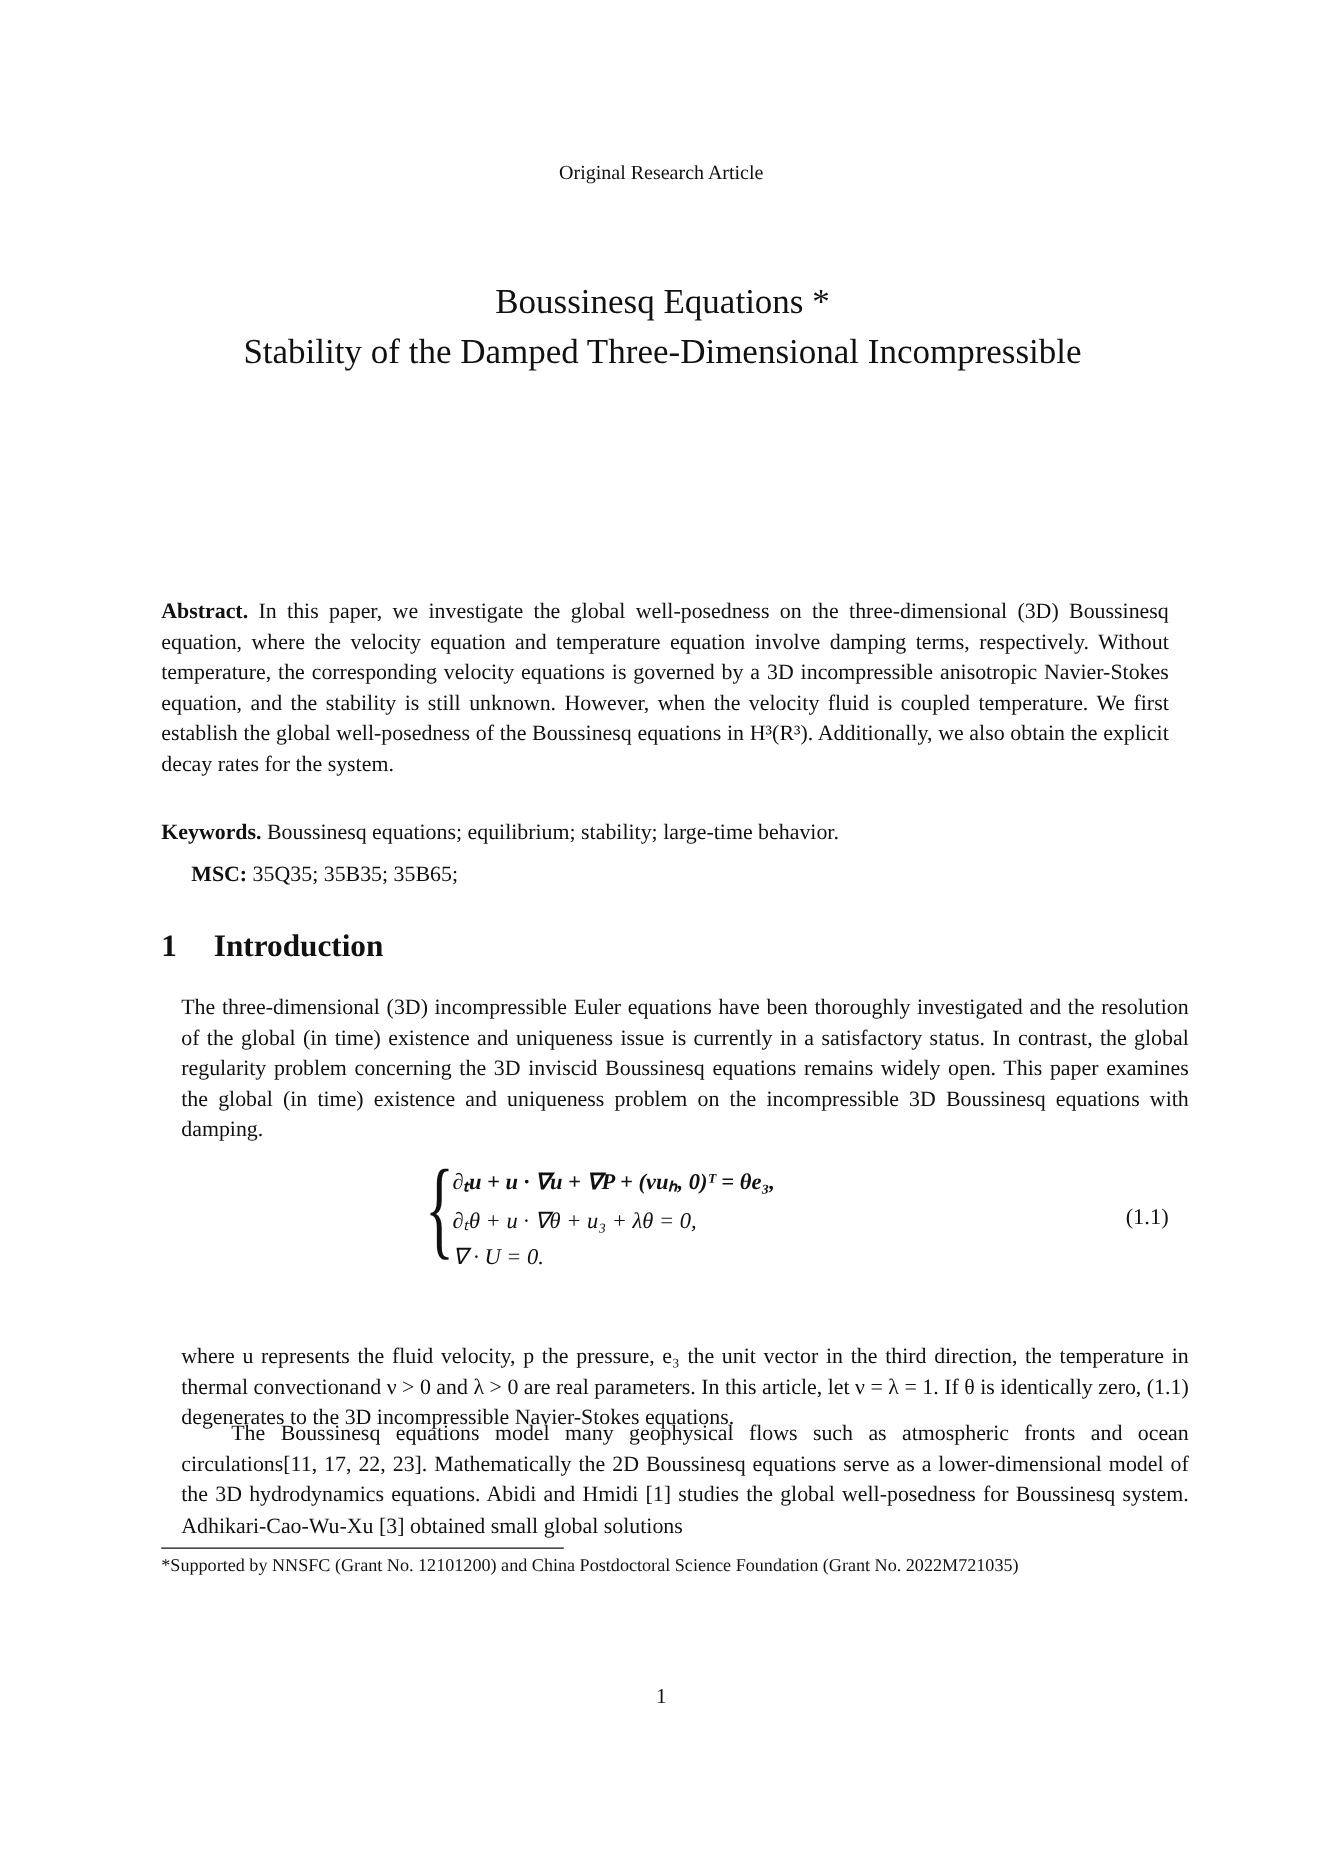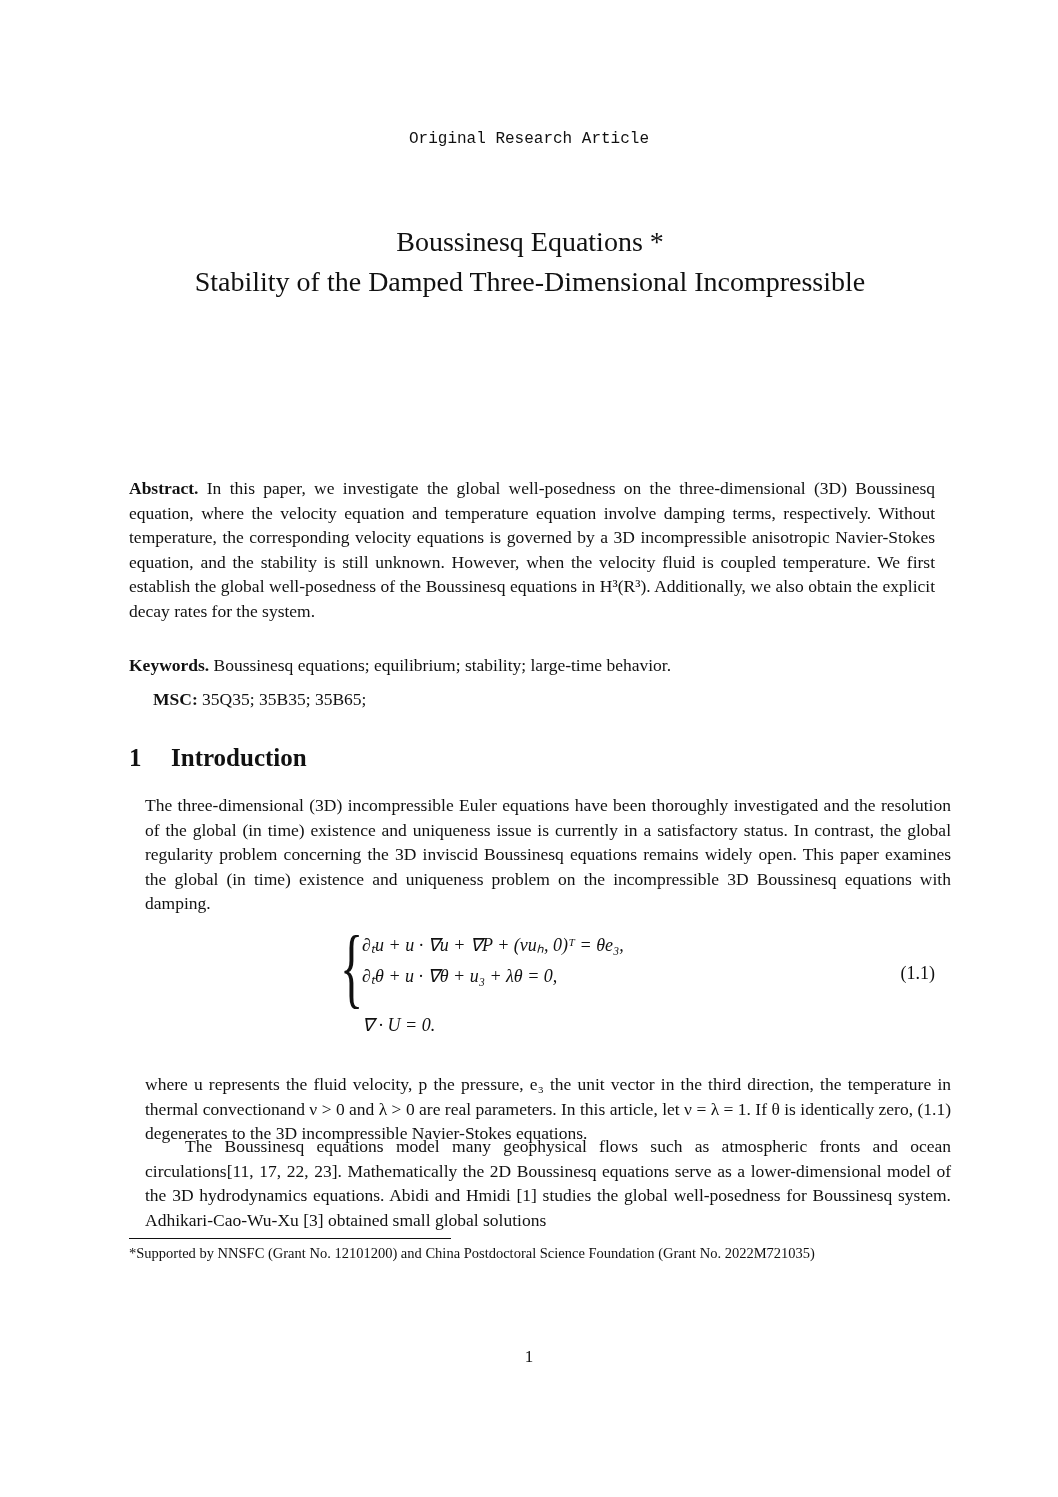--- a/index.html
+++ b/index.html
@@ -1,19 +1,19 @@
 <!DOCTYPE html>
 <html><head>
 <meta charset="utf-8">
 <style>
   html, body { margin:0; padding:0; background:#fff; }
   body { width:1058px; height:1497px; position:relative; overflow:hidden;
          font-family:"DejaVu Serif","Liberation Serif",serif; color:#111; }
   .header { position:absolute; top:130px; left:0; width:1058px; text-align:center;
-            font-family:Liberation Mono, monospace; font-size:16px; }
+            font-family:Liberation Serif, serif; font-size:16px; }
   .title { position:absolute; top:222px; left:120px; width:820px; text-align:center;
            font-family:"Liberation Serif",serif; font-size:28px; line-height:40px; font-weight:normal; }
   .abstract { position:absolute; top:476px; left:129px; width:806px; text-align:justify;
               font-family:"Liberation Serif",serif; font-size:17.5px; line-height:24.5px; }
   .kw { position:absolute; left:129px; width:806px; font-family:"Liberation Serif",serif; font-size:17.5px; }
   .sec { position:absolute; top:744px; left:129px; font-family:"Liberation Serif",serif; font-size:25px; font-weight:bold; }
   .sec .num { display:inline-block; width:42px; }
   .para { position:absolute; left:129px; width:806px; text-align:justify;
           font-family:"Liberation Serif",serif; font-size:17.5px; line-height:24.5px;margin-left:16px; }
   .eq { position:absolute; top:932px; left:340px; width:595px; height:90px;
@@ -55,23 +55,23 @@
 </div>
 
 <div class="sec">
   <span class="num">1</span><span>Introduction</span>
 </div>
 
 <div class="para" style="top:793px;">The three-dimensional (3D) incompressible Euler equations have been thoroughly investigated and the resolution of the global (in time) existence and uniqueness issue is currently in a satisfactory status. In contrast, the global regularity problem concerning the 3D inviscid Boussinesq equations remains widely open. This paper examines the global (in time) existence and uniqueness problem on the incompressible 3D Boussinesq equations with damping.</div>
 
 <div class="eq">
   <div class="brace">{</div>
-  <div class="eqline" style="top:0;">∂ₜu + u · ∇u + ∇P + (νuₕ, 0)ᵀ = θe₃,</div>
+  <div class="eqline" style="top:0;font-weight:bold;">∂ₜu + u · ∇u + ∇P + (νuₕ, 0)ᵀ = θe₃,</div>
   <div class="eqline" style="top:31px;">∂ₜθ + u · ∇θ + u₃ + λθ = 0,</div>
-  <div class="eqline" style="top:62px;margin-top:20px;">∇ · U = 0.</div>
+  <div class="eqline" style="top:62px;">∇ · U = 0.</div>
   <div class="eqnum">(1.1)</div>
 </div>
 
 <div class="para" style="top:1072px;">where u represents the fluid velocity, p the pressure, e₃ the unit vector in the third direction, the temperature in thermal convectionand ν &gt; 0 and λ &gt; 0 are real parameters. In this article, let ν = λ = 1. If θ is identically zero, (1.1) degenerates to the 3D incompressible Navier-Stokes equations.</div>
 
 <div class="para indent" style="top:1134px;">The Boussinesq equations model many geophysical flows such as atmospheric fronts and ocean circulations[11, 17, 22, 23]. Mathematically the 2D Boussinesq equations serve as a lower-dimensional model of the 3D hydrodynamics equations. Abidi and Hmidi [1] studies the global well-posedness for Boussinesq system. Adhikari-Cao-Wu-Xu [3] obtained small global solutions</div>
 
 <div class="fnrule"></div>
 <div class="footnote">*Supported by NNSFC (Grant No. 12101200) and China Postdoctoral Science Foundation (Grant No. 2022M721035)</div>
 

